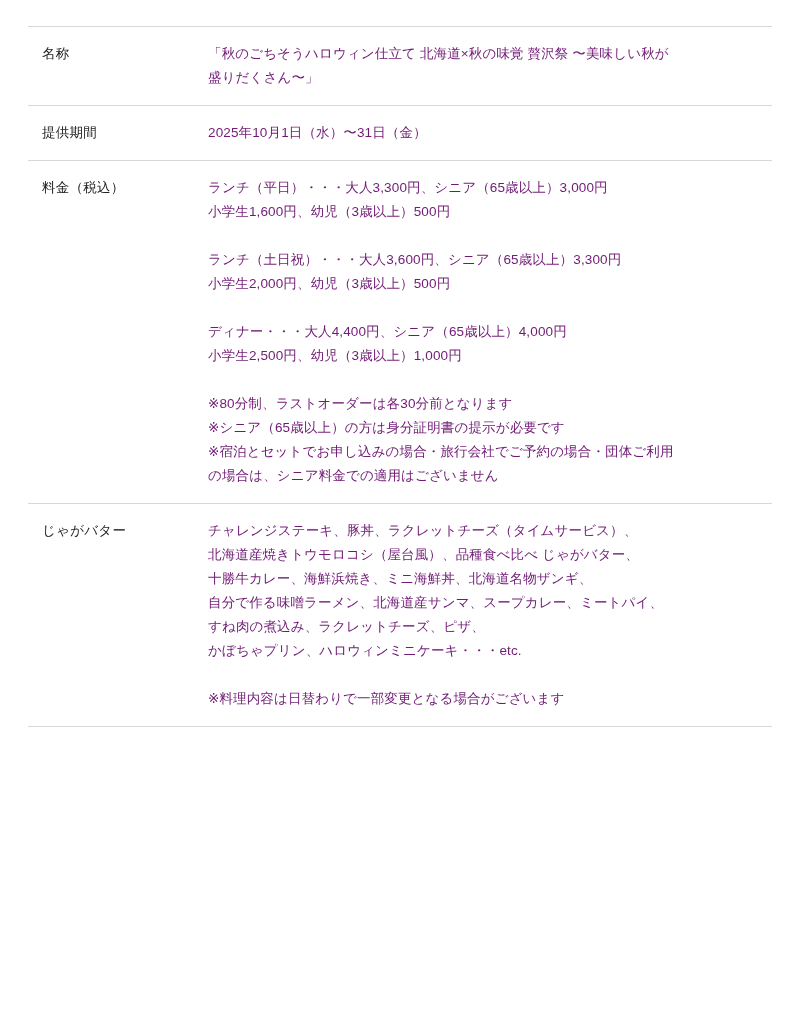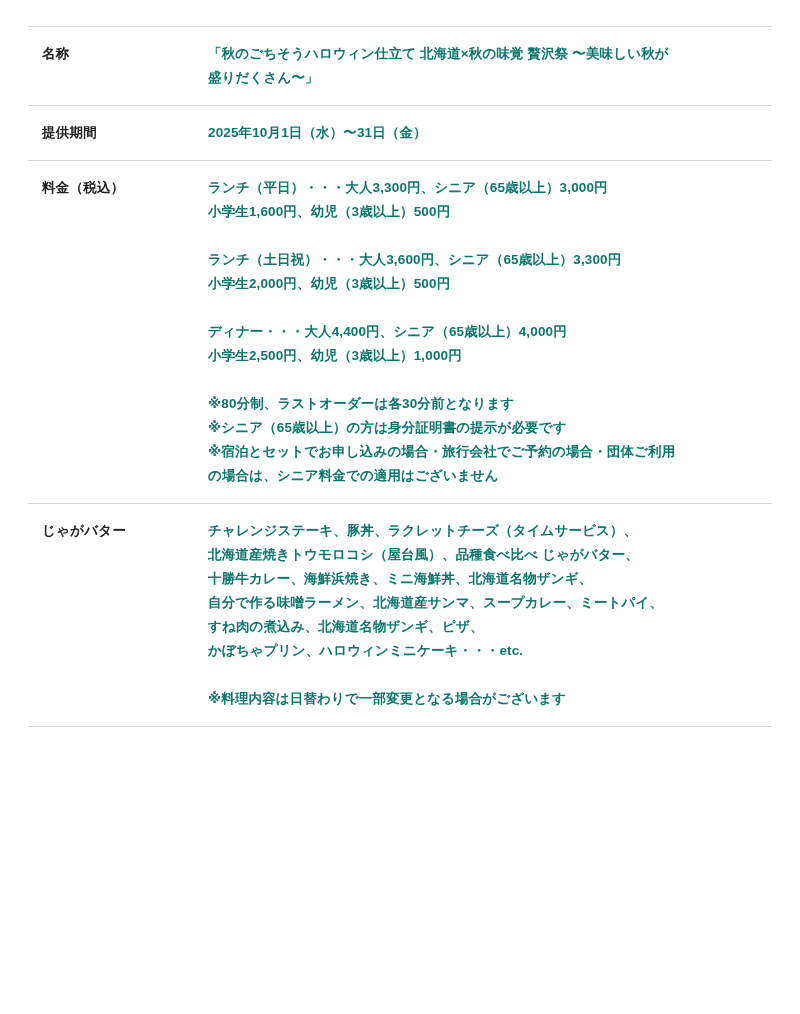--- a/index.html
+++ b/index.html
@@ -31,31 +31,31 @@
   table.info-table tr {
     border-bottom: 1px solid #d8d8d8;
   }
   table.info-table tr:first-child {
     border-top: 1px solid #d8d8d8;
   }
   table.info-table th,
   table.info-table td {
     vertical-align: top;
     text-align: left;
-    font-weight: bold;
+    font-weight: normal;
     padding: 15px 12px 15px 14px;
   }
   table.info-table th {
     width: 132px;
     color: #222222;
     letter-spacing: 0.02em;
   }
   table.info-table td {
     padding-left: 22px;
-    color: #0f766e;
+    color: #701a75;
     letter-spacing: 0.01em;
   }
   .line {
     display: block;
     white-space: pre-wrap;
   }
   .line.blank {
     height: 1.78em;
   }
 </style>
@@ -104,21 +104,21 @@
         </tr>
         <tr>
           <th>
             <span class="line">じゃがバター</span>
           </th>
           <td>
             <span class="line">チャレンジステーキ、豚丼、ラクレットチーズ（タイムサービス）、</span>
             <span class="line">北海道産焼きトウモロコシ（屋台風）、品種食べ比べ じゃがバター、</span>
             <span class="line">十勝牛カレー、海鮮浜焼き、ミニ海鮮丼、北海道名物ザンギ、</span>
             <span class="line">自分で作る味噌ラーメン、北海道産サンマ、スープカレー、ミートパイ、</span>
-            <span class="line">すね肉の煮込み、北海道名物ザンギ、ピザ、</span>
+            <span class="line">すね肉の煮込み、ラクレットチーズ、ピザ、</span>
             <span class="line">かぼちゃプリン、ハロウィンミニケーキ・・・etc.</span>
             <span class="line blank"></span>
             <span class="line">※料理内容は日替わりで一部変更となる場合がございます</span>
           </td>
         </tr>
       </tbody>
   </table>
 </div>
 
 </body></html>

